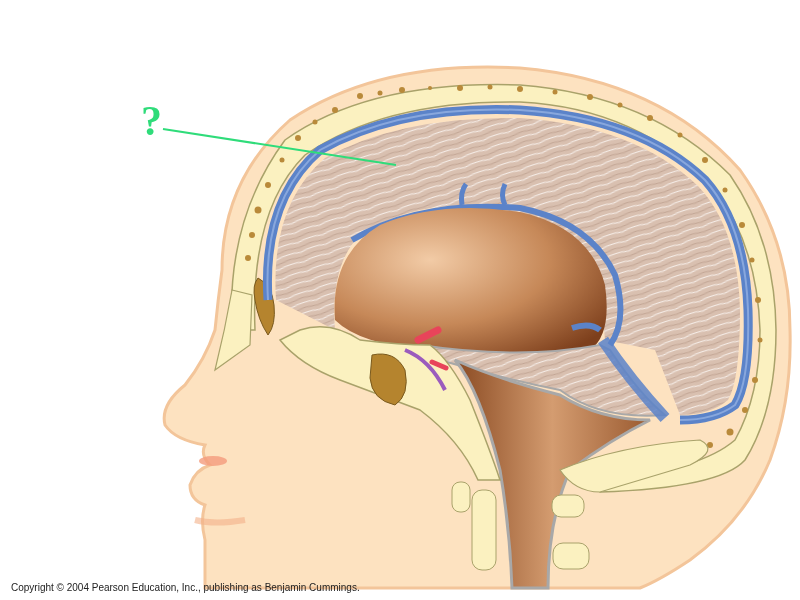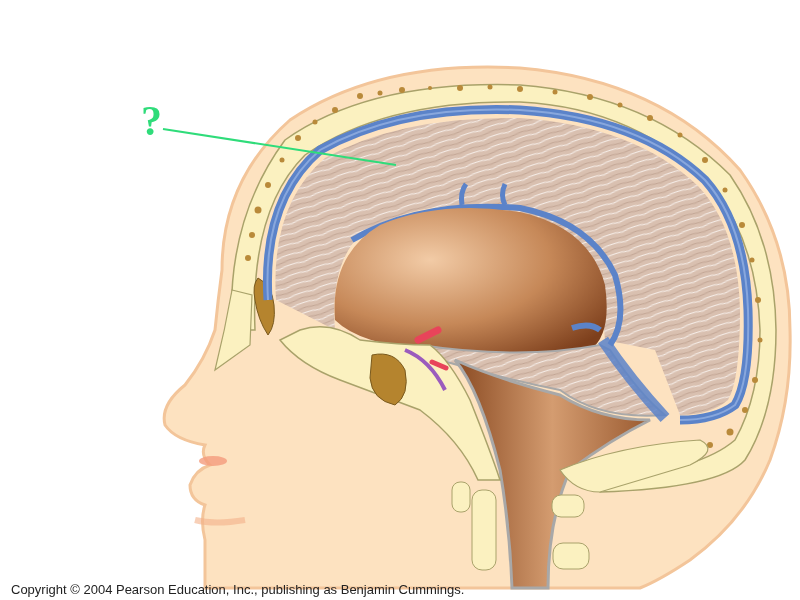--- a/index.html
+++ b/index.html
@@ -1,21 +1,21 @@
 <!DOCTYPE html>
 <html><head>
   <meta charset="utf-8">
   <style>
     html, body { margin:0; padding:0; background:#ffffff; }
     body { width:800px; height:600px; position:relative; overflow:hidden;
            font-family:"Liberation Sans", sans-serif; }
     #diagram { position:absolute; left:0; top:0; width:800px; height:600px; }
     .label-q { position:absolute; left:141px; top:100px; font-family:"Liberation Serif", serif;
                font-weight:bold; font-size:42px; line-height:42px; }
-    .copyright { position:absolute; left:11px; top:582px; font-size:13px; color:#222; }
+    .copyright { position:absolute; left:11px; top:582px; font-size:10px; color:#222; }
   </style>
 </head>
 <body>
 
 <svg id="diagram" viewBox="0 0 800 600" xmlns="http://www.w3.org/2000/svg">
   <defs>
     <radialGradient id="cavityGrad" cx="0.35" cy="0.35" r="0.8">
       <stop offset="0" stop-color="#f2cba6"></stop>
       <stop offset="0.55" stop-color="#c68858"></stop>
       <stop offset="1" stop-color="#7d3f1c"></stop>

